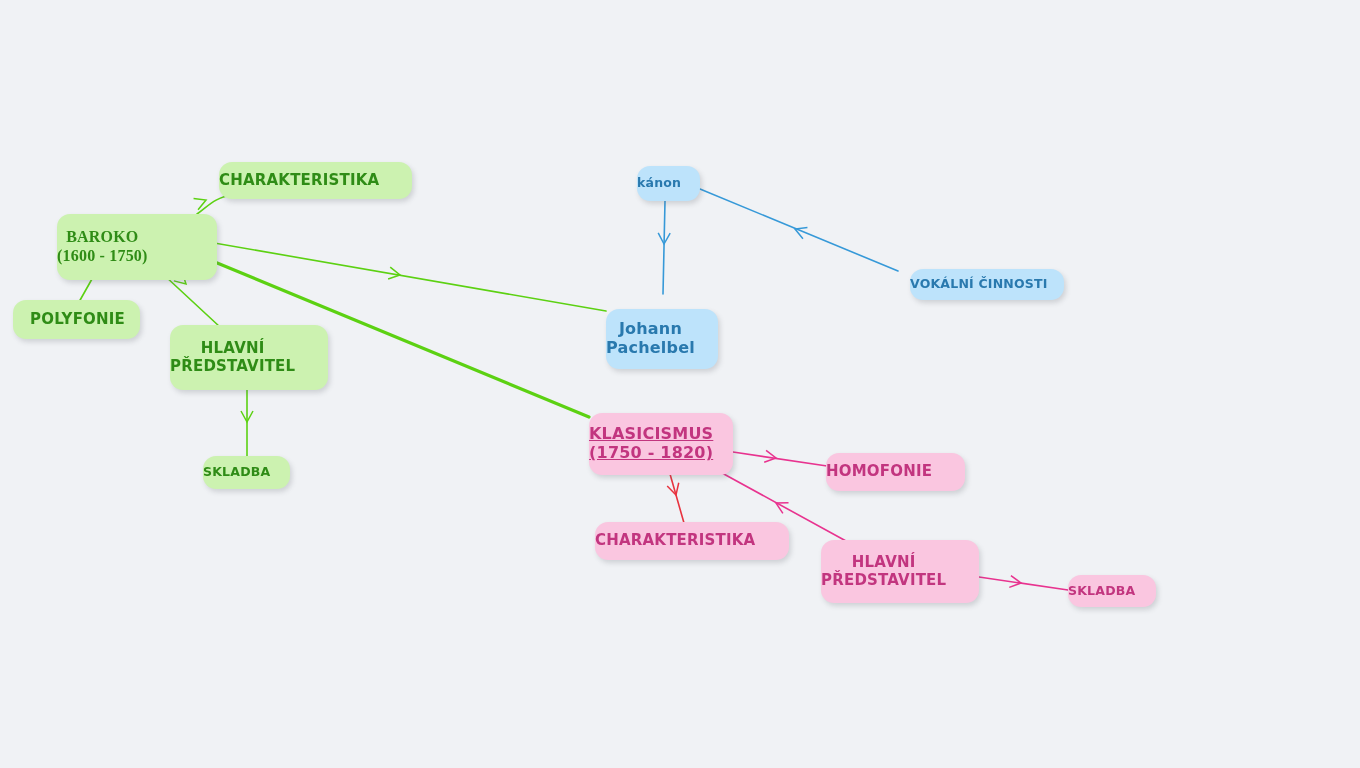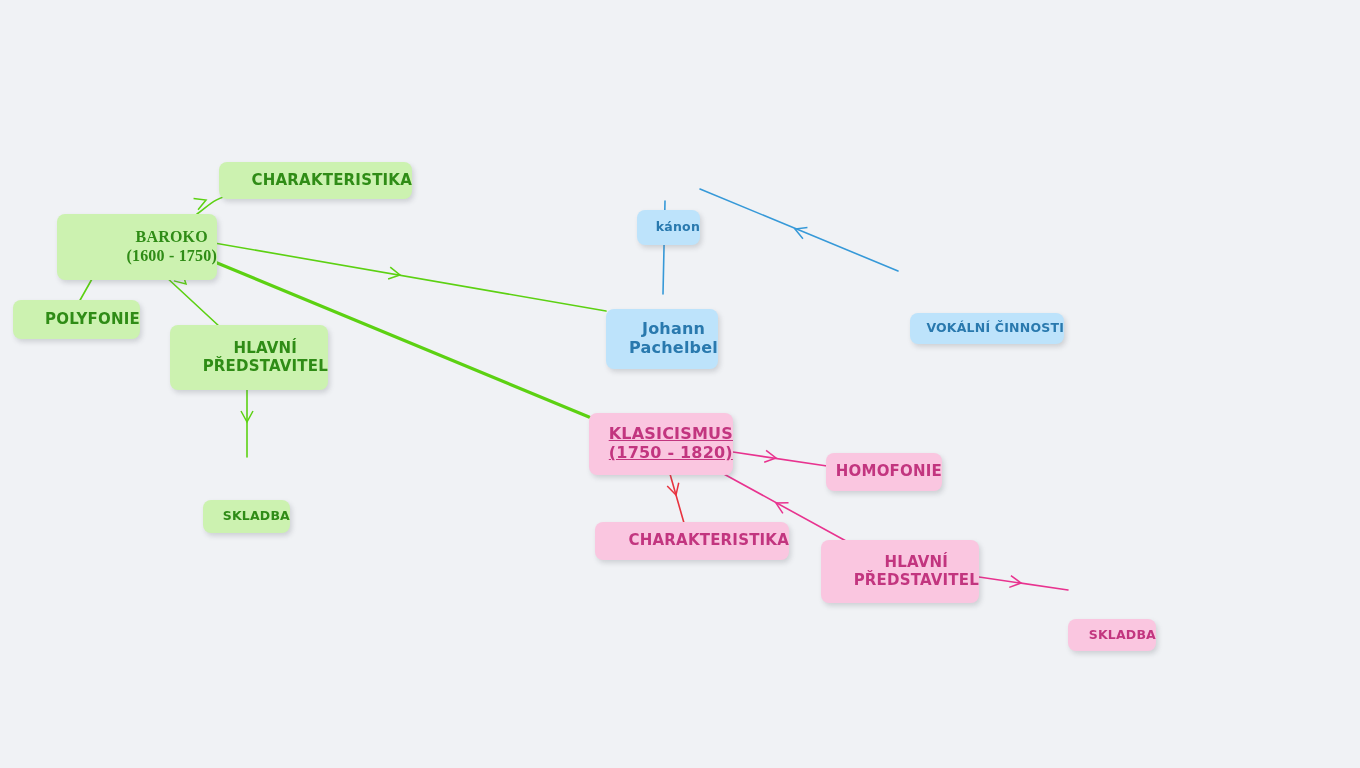--- a/index.html
+++ b/index.html
@@ -22,41 +22,41 @@
     top: 0;
     width: 1360px;
     height: 768px;
     pointer-events: none;
   }
   .node {
     position: absolute;
     box-sizing: border-box;
     display: flex;
     align-items: center;
-    justify-content: flex-end;
+    justify-content: flex-start;
     text-align: center;
-    border-radius: 8px;
+    border-radius: 13px;
     font-weight: bold;
     line-height: 1.18;
     letter-spacing: 0.2px;
     user-select: none;
     box-shadow: 2px 3px 5px rgba(90, 95, 105, 0.22);
   }
   .node span { display: block; white-space: pre-line; }
 
   
   .theme-green  { background: #ccf2b0; color: #2f8c16; }
   
   .theme-blue   { background: #bde3fb; color: #2979ae; }
   
   .theme-pink   { background: #fac6e0; color: #c2357f; }
 
   .size-lg  { font-size: 16px; }
   .size-md  { font-size: 15px; }
-  .size-sm  { font-size: 12.5px; margin-top: 44px; }
+  .size-sm  { font-size: 12.5px; }
 </style>
 </head>
 <body>
 
 <div id="canvas">
   <svg id="edges" viewBox="0 0 1360 768">
       <g>
         <path d="M 197 214 C 210 205, 212 199, 234 194" stroke="#5cd112" stroke-width="1.6" fill="none" stroke-linecap="round"></path>
         <path d="M -11 -6 L 0 0 L -11 6" stroke="#5cd112" stroke-width="1.5" fill="none" stroke-linejoin="miter" transform="translate(206,200) rotate(-22)"></path>
       </g>
@@ -129,21 +129,21 @@
         <span>Johann
 Pachelbel</span>
       </div>
       <div class="node theme-blue size-sm" style="left: 910px; top: 269px; width: 154px; height: 31px;">
         <span>VOKÁLNÍ ČINNOSTI</span>
       </div>
       <div class="node theme-pink size-lg" style="left: 589px; top: 413px; width: 144px; height: 62px; text-decoration: underline;">
         <span>KLASICISMUS
 (1750 - 1820)</span>
       </div>
-      <div class="node theme-pink size-md" style="left: 826px; top: 453px; width: 116px; height: 38px;">
+      <div class="node theme-pink size-md" style="left: 826px; top: 453px; width: 139px; height: 38px;">
         <span>HOMOFONIE</span>
       </div>
       <div class="node theme-pink size-md" style="left: 595px; top: 522px; width: 194px; height: 38px;">
         <span>CHARAKTERISTIKA</span>
       </div>
       <div class="node theme-pink size-md" style="left: 821px; top: 540px; width: 158px; height: 63px;">
         <span>HLAVNÍ
 PŘEDSTAVITEL</span>
       </div>
       <div class="node theme-pink size-sm" style="left: 1068px; top: 575px; width: 88px; height: 32px;">

